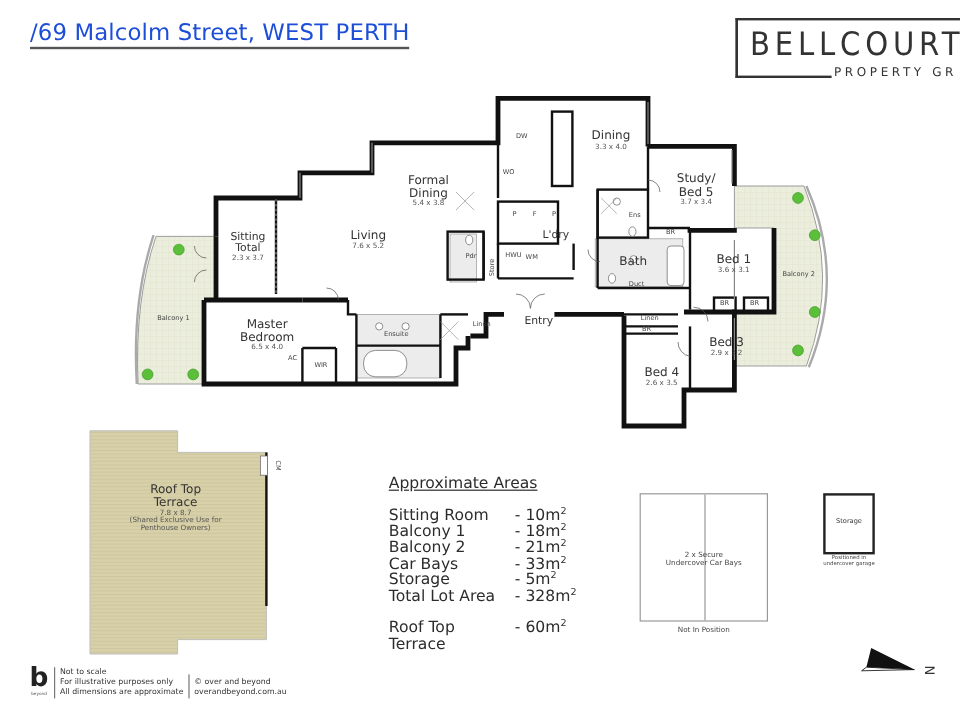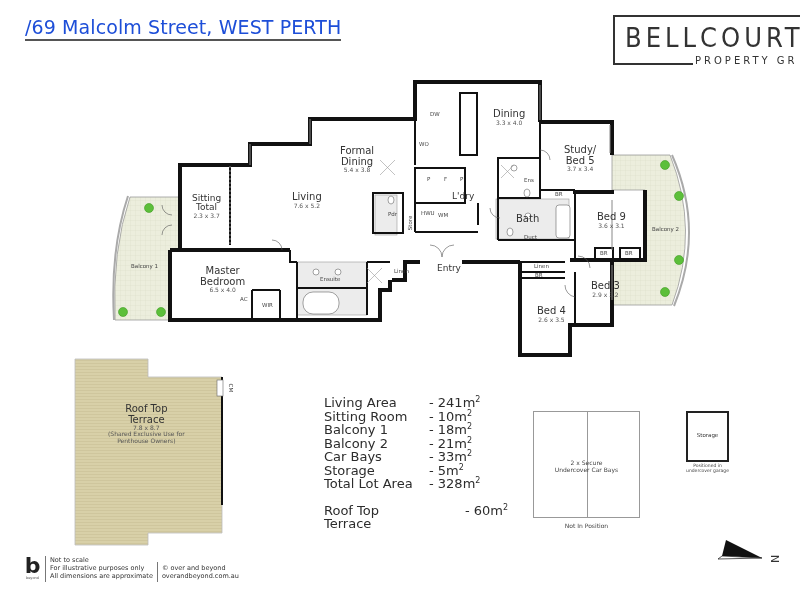--- a/index.html
+++ b/index.html
@@ -14,21 +14,21 @@
   svg.plan { position:absolute; left:0; top:0; }
   .lbl { position:absolute; text-align:center; color:#333; line-height:1.05; white-space:nowrap; }
   .room { font-size:10px; }
   .dim { font-size:6px; color:#555; display:block; }
   .tiny { font-size:5.5px; color:#444; }
   .areas { position:absolute; left:324px; top:396px; font-size:13px; color:#2c2c2c; }
   .areas-title { text-decoration:underline; margin-bottom:12px; font-size:13px; }
   .arow { display:flex; height:13.5px; line-height:13.5px; }
   .arow .k { width:105px; }
   .arow .v { width:70px; }
-  .arow.sp { margin-top:13px;gap:36px; }
+  .arow.sp { margin-top:13px; }
   sup { font-size:8px; vertical-align:5px; line-height:0; }
   .carbays { position:absolute; left:533px; top:411px; width:107px; height:107px; border:1px solid #999; box-sizing:border-box; }
   .carbays .div { position:absolute; left:53px; top:0; width:1px; height:100%; background:#999; }
   .carbays-lbl { position:absolute; left:533px; top:459px; width:107px; text-align:center; font-size:6px; color:#444; line-height:1.2; }
   .notpos { position:absolute; left:533px; top:522px; width:107px; text-align:center; font-size:6px; color:#444; }
   .storage { position:absolute; left:686px; top:411px; width:43px; height:51px; border:2.5px solid #222; box-sizing:border-box; }
   .storage-lbl { position:absolute; left:686px; top:432px; width:43px; text-align:center; font-size:5.5px; color:#333; }
   .storage-note { position:absolute; left:680px; top:463px; width:55px; text-align:center; font-size:4.5px; color:#444; line-height:1.2; }
   .footer { position:absolute; left:24px; top:556px; height:28px; display:flex; align-items:flex-start; font-size:6.5px; color:#333; }
   .b-logo { width:17px; text-align:center; }
@@ -214,21 +214,21 @@
   <span>Sitting</span><br>
   <span>Total</span>
   <span class="dim">2.3 x 3.7</span>
 </div>
 <div class="lbl room" style="left:200px;top:266px;">
   <span>Master</span><br>
   <span>Bedroom</span>
   <span class="dim">6.5 x 4.0</span>
 </div>
 <div class="lbl room" style="left:597px;top:212px;">
-  <span>Bed 9</span>
+  <span>Bed 1</span>
   <span class="dim">3.6 x 3.1</span>
 </div>
 <div class="lbl room" style="left:591px;top:281px;">
   <span>Bed 3</span>
   <span class="dim">2.9 x 3.2</span>
 </div>
 <div class="lbl room" style="left:537px;top:306px;">
   <span>Bed 4</span>
   <span class="dim">2.6 x 3.5</span>
 </div>
@@ -261,24 +261,21 @@
 <div class="lbl" style="left:108px;top:404px;font-size:10px;">
   <span>Roof Top</span><br>
   <span>Terrace</span>
   <span class="dim">7.8 x 8.7</span>
   <span class="dim">(Shared Exclusive Use for</span>
   <span class="dim">Penthouse Owners)</span>
 </div>
 <div class="lbl tiny" style="left:226px;top:385px;transform:rotate(90deg);">CM</div>
 
 <div class="areas">
-  <div class="arow">
-      <span class="k">Living Area</span>
-      <span class="v"><span>- 241m</span><sup>2</sup></span>
-    </div>
+  <div class="areas-title">Approximate Areas</div>
   <div class="arow">
       <span class="k">Sitting Room</span>
       <span class="v"><span>- 10m</span><sup>2</sup></span>
     </div>
   <div class="arow">
       <span class="k">Balcony 1</span>
       <span class="v"><span>- 18m</span><sup>2</sup></span>
     </div>
   <div class="arow">
       <span class="k">Balcony 2</span>

